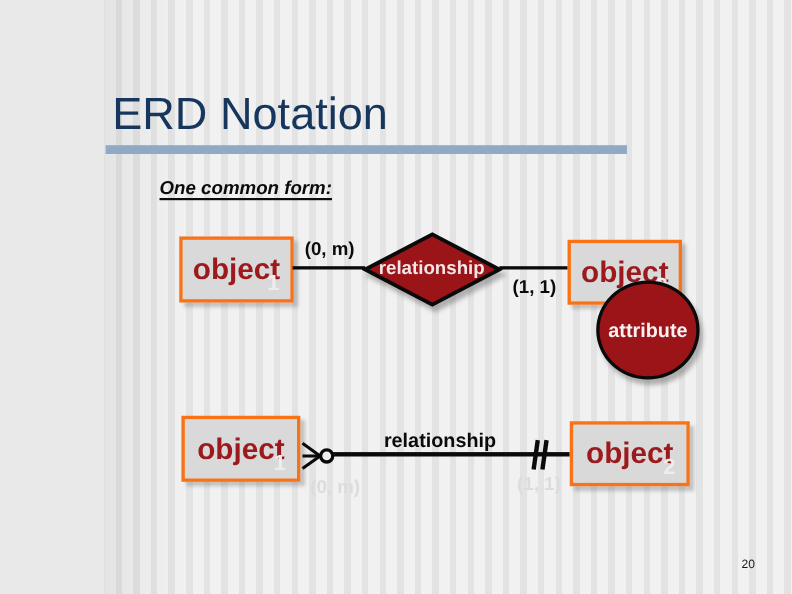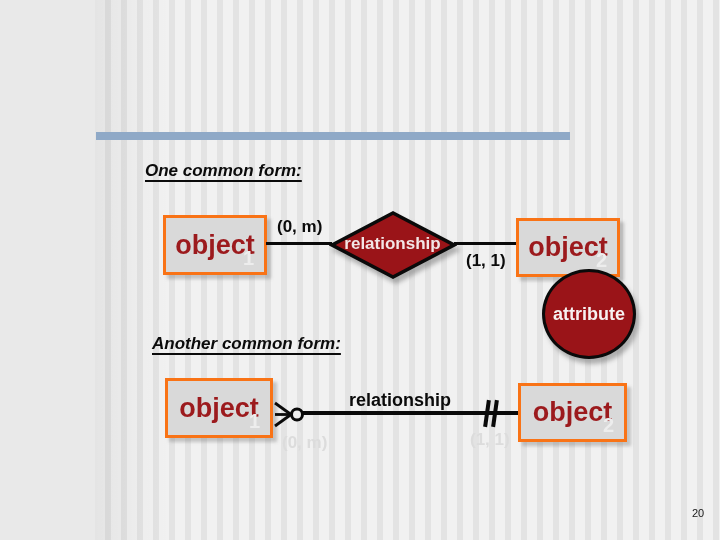--- a/index.html
+++ b/index.html
@@ -28,41 +28,42 @@
   .card-label{position:absolute;font-size:17px;font-weight:700;color:#0B0B0B;white-space:nowrap;}
   .d1-card-left{left:277px;top:217px;}
   .d1-card-right{left:466px;top:251px;}
   .hline{position:absolute;background:#0A0A0A;}
   .d1-line-a{left:266px;top:242px;width:66px;height:3px;}
   .d1-line-b{left:454px;top:242px;width:63px;height:3px;}
   .d2-line{left:302px;top:411px;width:216px;height:4px;}
   .diamond-svg{position:absolute;left:329px;top:210px;filter:drop-shadow(3px 5px 2px rgba(110,110,110,0.5));}
   .diamond-label{position:absolute;left:329px;top:210px;width:127px;height:67px;display:flex;
     align-items:center;justify-content:center;font-size:17px;font-weight:700;color:#F2E6E6;}
-  .attribute-circle{position:absolute;left:542px;top:269px;width:94px;height:90px;box-sizing:border-box;
+  .attribute-circle{position:absolute;left:542px;top:255px;width:94px;height:90px;box-sizing:border-box;
     background:#9A1418;border:3px solid #0A0A0A;border-radius:50%;z-index:5;
     display:flex;align-items:center;justify-content:center;
     box-shadow:3px 5px 4px rgba(110,110,110,0.5);}
   .attribute-circle span{font-size:18px;font-weight:700;color:#F7F1F1;}
   .crowfoot-svg{position:absolute;left:272px;top:399px;}
   .rel2-label{position:absolute;left:349px;top:390px;font-size:18px;font-weight:700;color:#0B0B0B;white-space:nowrap;}
   .bar{position:absolute;width:4px;height:27px;background:#0A0A0A;transform:rotate(8deg);}
   .bar-a{left:485px;top:400px;}
   .bar-b{left:493px;top:400px;}
   .ghost-label{position:absolute;font-size:17px;font-weight:700;color:#DCDCDC;white-space:nowrap;}
   .ghost-left{left:282px;top:433px;}
   .ghost-right{left:470px;top:430px;}
-  .page-number{position:absolute;left:692px;top:507px;font-size:11px;color:#1A1A1A;}
+  .page-number{position:absolute;left:674px;top:507px;font-size:11px;color:#1A1A1A;}
 </style>
 </head>
 <body>
 
 <div class="slide">
   <div class="stripe-panel"></div>
 
+  <h1 class="title">ERD Notation</h1>
   <div class="title-underline"></div>
 
   <div class="heading heading1">One common form:</div>
 
   <div class="entity-box d1-obj1">
     <span class="entity-label">object</span>
     <span class="entity-sub">1</span>
   </div>
   <div class="card-label d1-card-left">(0, m)</div>
   <div class="hline d1-line-a"></div>
@@ -77,21 +78,20 @@
 
   <div class="entity-box d1-obj2">
     <span class="entity-label">object</span>
     <span class="entity-sub">2</span>
   </div>
 
   <div class="attribute-circle">
     <span>attribute</span>
   </div>
 
-  <div class="heading heading2">Another common form:</div>
 
   <div class="entity-box d2-obj1">
     <span class="entity-label">object</span>
     <span class="entity-sub">1</span>
   </div>
 
   <svg class="crowfoot-svg" width="34" height="32" viewBox="0 0 34 32">
     <line x1="3" y1="4" x2="19" y2="15.5" stroke="#0A0A0A" stroke-width="2.8"></line>
     <line x1="3" y1="15.5" x2="19" y2="15.5" stroke="#0A0A0A" stroke-width="2.8"></line>
     <line x1="3" y1="27" x2="19" y2="15.5" stroke="#0A0A0A" stroke-width="2.8"></line>

